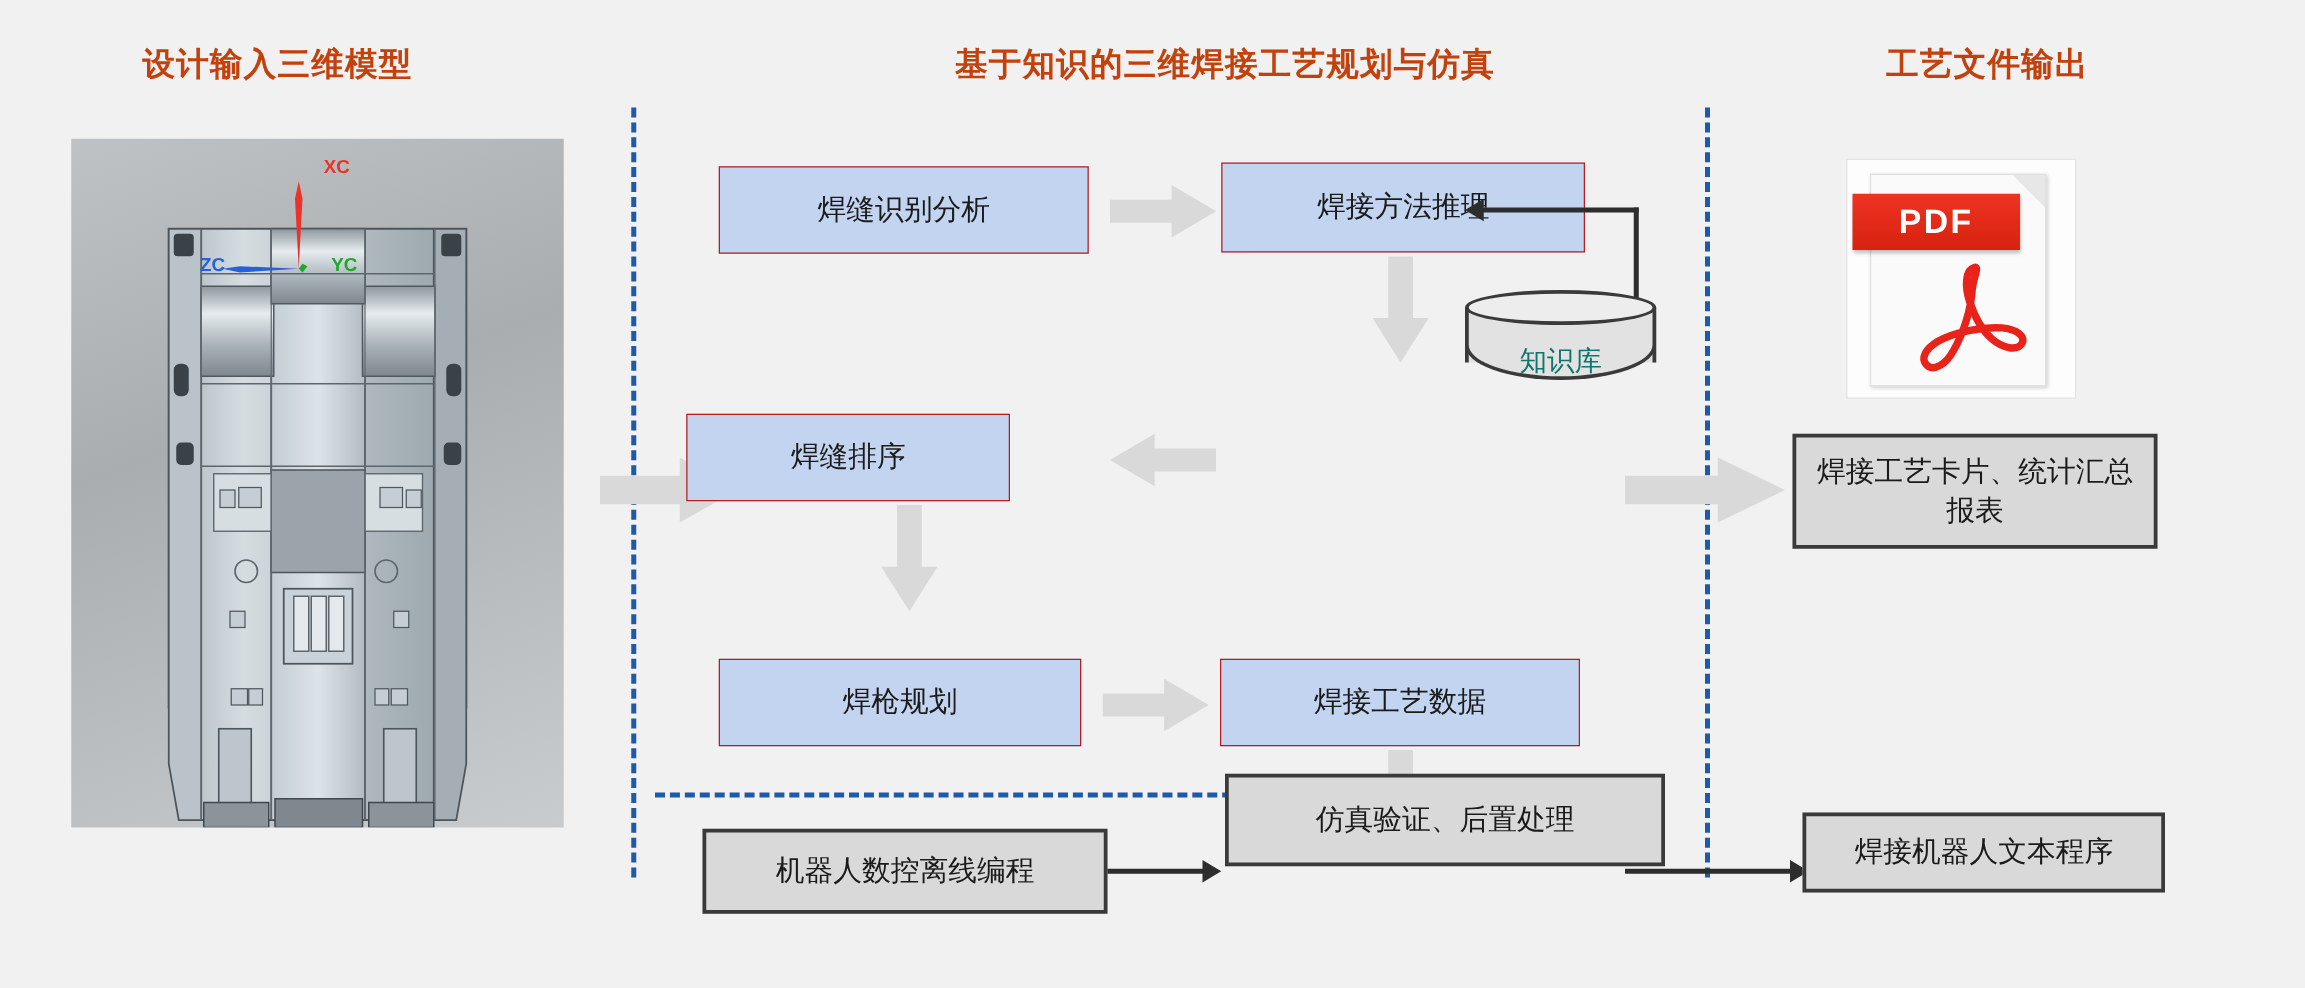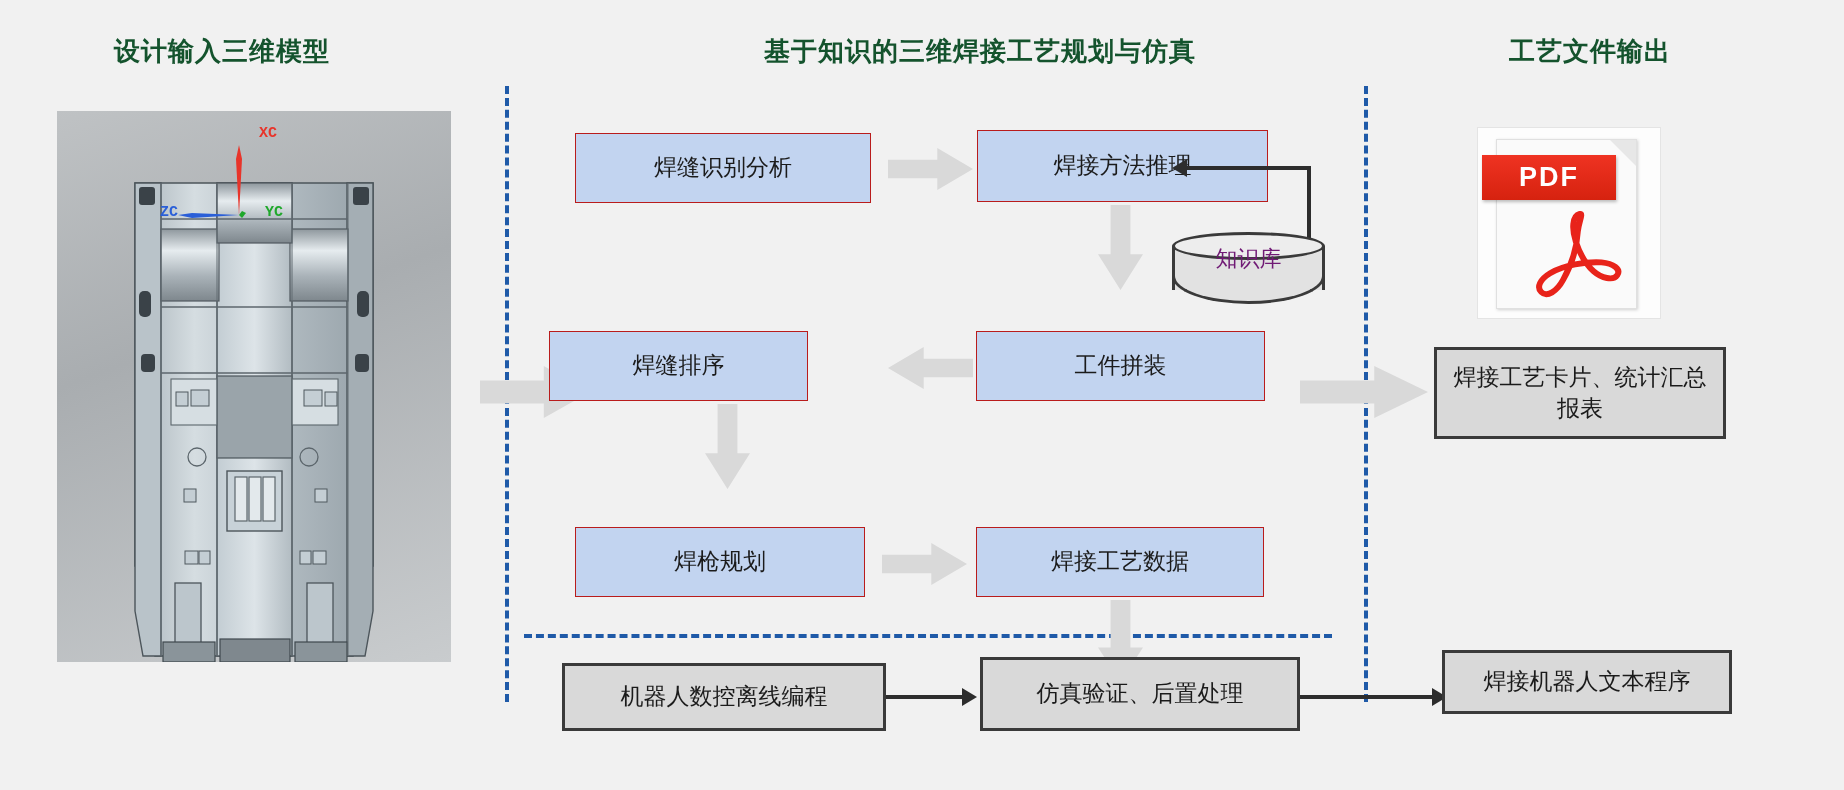--- a/index.html
+++ b/index.html
@@ -17,21 +17,21 @@
     height: 790px;
     background: #f1f1f1;
     overflow: hidden;
   }
 
   
   .col-title {
     position: absolute;
     font-size: 26px;
     font-weight: bold;
-    color: #14532d;
+    color: #c2410c;
     letter-spacing: 1px;
     white-space: nowrap;
     text-align: center;
   }
 
   
   .v-divider {
     position: absolute;
     width: 0;
     border-left: 4px dashed #1f5aa8;
@@ -140,35 +140,35 @@
     height: 28px;
     background: #ededed;
     border: 3px solid #3a3a3a;
     border-radius: 50%;
     box-sizing: border-box;
   }
   .cyl-label {
     position: relative;
     z-index: 4;
     font-size: 22px;
-    color: #701a75;
-    padding-bottom: 30px;
+    color: #0f766e;
+    padding-bottom: 0;
   }
 
   
   .cad-view {
     position: absolute;
     background: linear-gradient(160deg, #bfc2c4 0%, #a9adb0 40%, #c9ccce 100%);
     overflow: hidden;
   }
   .cad-label {
     position: absolute;
     font-size: 15px;
     font-weight: bold;
-    font-family: Liberation Mono, monospace;
+    font-family: Liberation Sans, sans-serif;
     text-align: right;
   }
 
   
   .pdf-icon {
     position: absolute;
     background: #fdfdfd;
     box-shadow: 0 0 0 1px #e4e4e4;
   }
   .pdf-page {
@@ -347,42 +347,41 @@
 
   <div class="fat-arrow down" style="left:1098px; top:205px; width:45px; height:85px;"></div>
 
   <div class="cylinder" style="left:1172px; top:232px; width:153px; height:72px;">
     <div class="cyl-body"></div>
     <div class="cyl-bottom"></div>
     <div class="cyl-top"></div>
     <span class="cyl-label">知识库</span>
   </div>
 
-  <div class="box blue" style="left:976px; top:331px; width:289px; height:70px;">工件拼装</div>
 
   <div class="fat-arrow left" style="left:888px; top:347px; width:85px; height:42px;"></div>
 
   <div class="box blue" style="left:549px; top:331px; width:259px; height:70px;">焊缝排序</div>
 
   <div class="fat-arrow down" style="left:705px; top:404px; width:45px; height:85px;"></div>
 
   <div class="box blue" style="left:575px; top:527px; width:290px; height:70px;">焊枪规划</div>
 
   <div class="fat-arrow right" style="left:882px; top:543px; width:85px; height:42px;"></div>
 
   <div class="box blue" style="left:976px; top:527px; width:288px; height:70px;">焊接工艺数据</div>
 
   <div class="fat-arrow down" style="left:1098px; top:600px; width:45px; height:82px;"></div>
 
   <div class="box grey" style="left:562px; top:663px; width:324px; height:68px;text-align:right;">机器人数控离线编程</div>
 
   <div class="line-h" style="left:886px; top:695px; width:80px;"></div>
   <div class="arrowhead-right" style="left:962px; top:688px;"></div>
 
-  <div class="box grey" style="left:980px; top:657px; width:320px; height:74px;">仿真验证、后置处理</div>
+  <div class="box grey" style="left:980px; top:619px; width:352px; height:74px;">仿真验证、后置处理</div>
 
   <div class="line-h" style="left:1300px; top:695px; width:136px;"></div>
   <div class="arrowhead-right" style="left:1432px; top:688px;"></div>
 
   <div class="pdf-icon" style="left:1478px; top:128px; width:182px; height:190px;">
     <div class="pdf-page">
       <div class="pdf-fold"></div>
     </div>
     <div class="pdf-banner">PDF</div>
     <svg class="pdf-swirl" viewBox="0 0 100 100">

